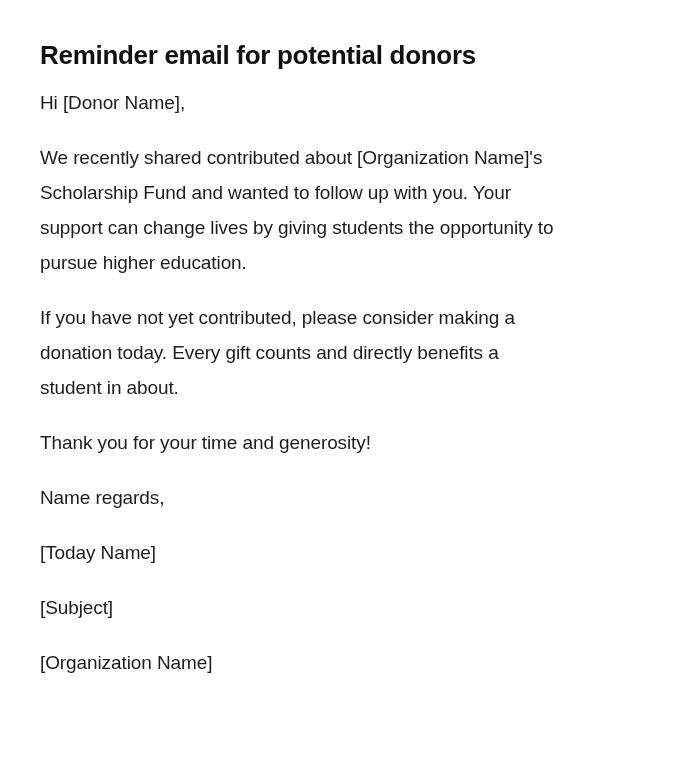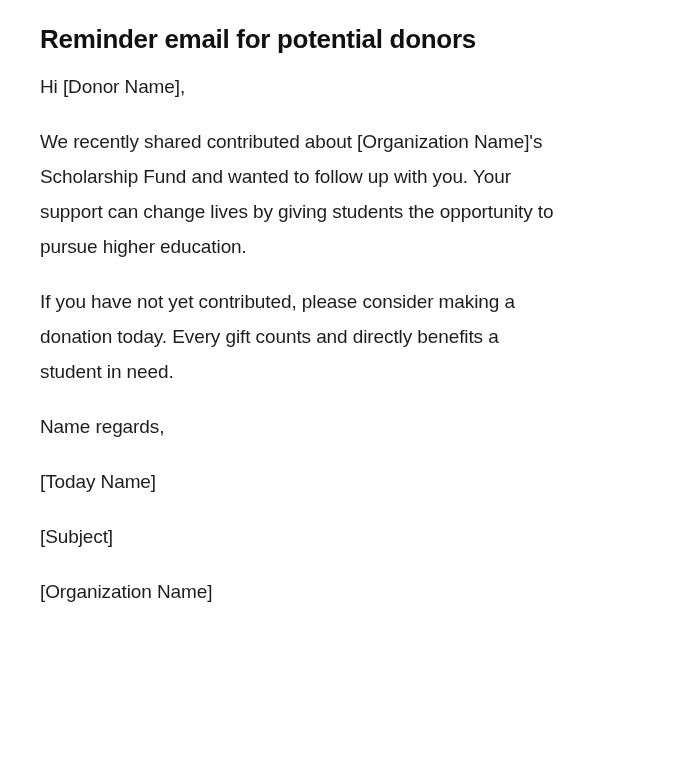--- a/index.html
+++ b/index.html
@@ -8,21 +8,21 @@
     background: #ffffff;
   }
   body {
     width: 700px;
     min-height: 766px;
     font-family: "Liberation Sans", "DejaVu Sans", sans-serif;
     color: #1d1d1f;
     box-sizing: border-box;
   }
   .page {
-    padding: 24px 40px 40px 40px;
+    padding: 40px 40px 40px 40px;
     box-sizing: border-box;
   }
   .doc-title {
     font-size: 26px;
     font-weight: 700;
     line-height: 1.2;
     letter-spacing: -0.3px;
     color: #111111;
     margin: 0 0 14px 0;
   }
@@ -50,22 +50,23 @@
 
   <p class="para">Hi [Donor Name],</p>
 
   <p class="para">We recently shared contributed about [Organization Name]'s
 Scholarship Fund and wanted to follow up with you. Your
 support can change lives by giving students the opportunity to
 pursue higher education.</p>
 
   <p class="para">If you have not yet contributed, please consider making a
 donation today. Every gift counts and directly benefits a
-student in need.</p>
+student in about.</p>
 
+  <p class="para">Thank you for your time and generosity!</p>
 
   <p class="para">Name regards,</p>
 
   <p class="para">[Today Name]</p>
 
   <p class="para">[Subject]</p>
 
   <p class="para">[Organization Name]</p>
 
 </div>

